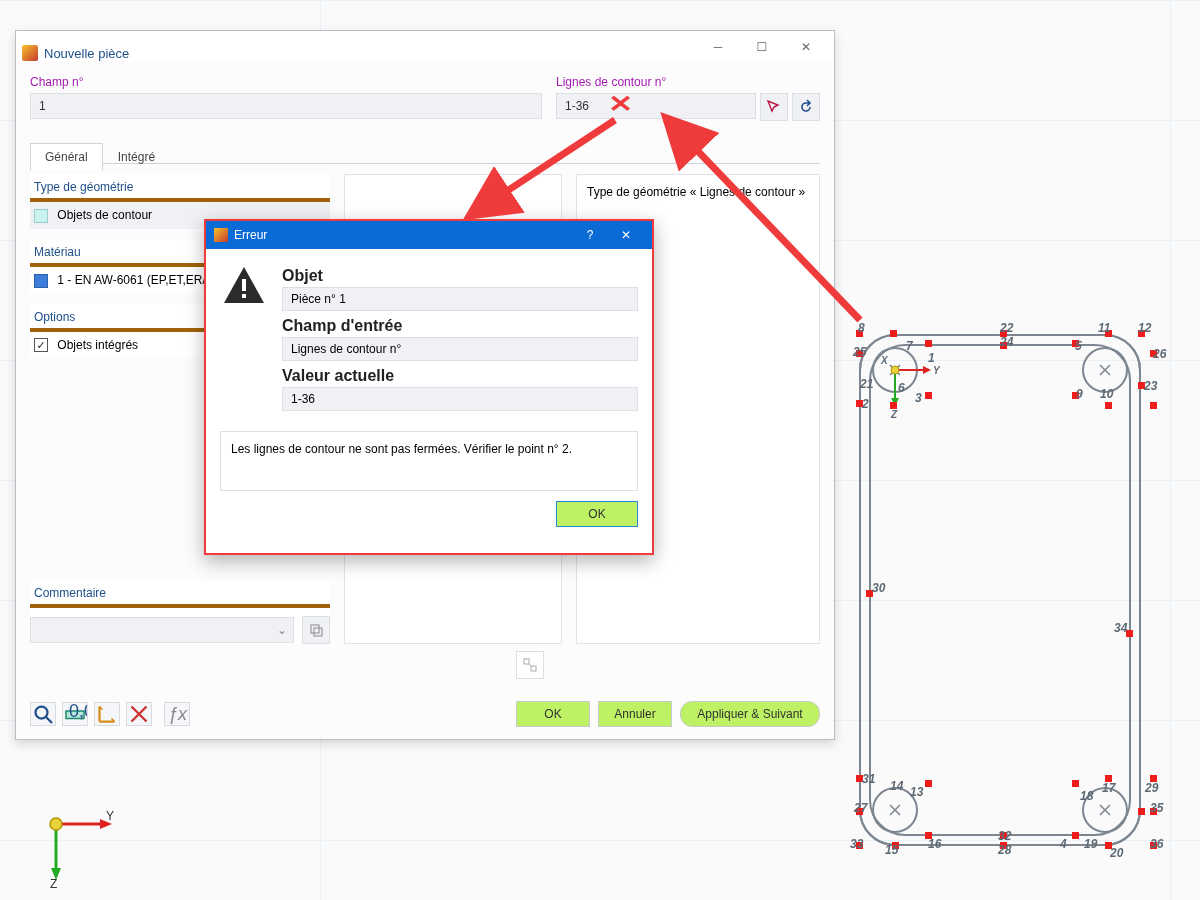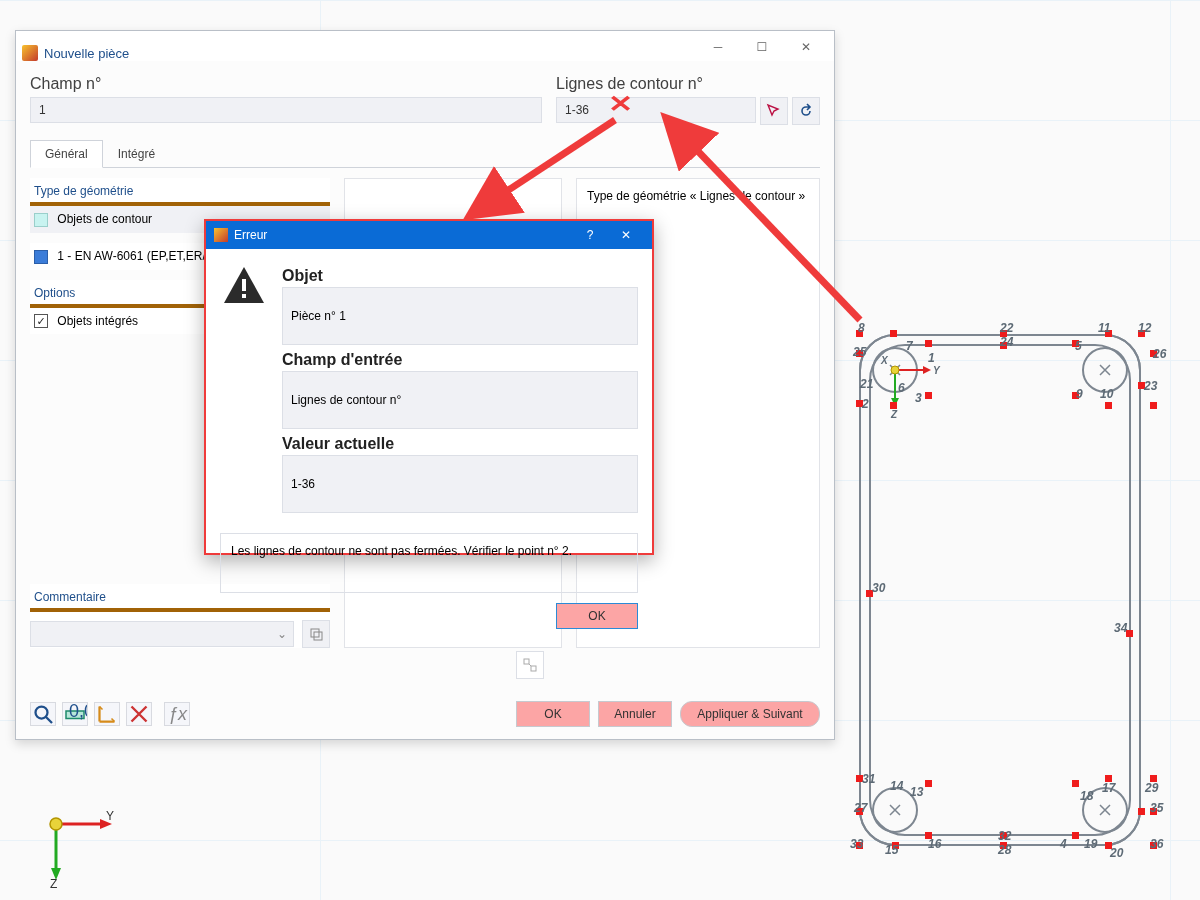--- a/index.html
+++ b/index.html
@@ -22,29 +22,29 @@
     background: #fff; border: 1px solid #b9bfc7; box-shadow: 0 4px 10px rgba(0,0,0,.15);
   }
   .titlebar { display:flex; align-items:flex-end; height:30px; padding:0 6px; }
   .titlebar .ico { width:16px; height:16px; background:linear-gradient(135deg,#f8c22d,#c33a2c); border-radius:2px; margin-right:6px;}
   .titlebar .title { flex:1; color:#1f4f8b; font-size:13px;}
   .winbtn { width:44px; height:28px; display:flex; align-items:center; justify-content:center; color:#666; }
   .dialog-body { position:absolute; top:30px; left:0; right:0; bottom:0; padding:14px; background:#fcfcfc;}
   
   .two-col { display:flex; gap:14px; }
   .field { flex:1; }
-  .field-label { color:#404040; font-size:16px; margin-bottom:4px; display:block;}
+  .field-label { color:#a21caf; font-size:12px; margin-bottom:4px; display:block;}
   .field-box { background:#f0f1f5; border:1px solid #dcdfe6; height:26px; display:flex; align-items:center; padding:0 8px; color:#333;}
   .field-row { display:flex; align-items:stretch; gap:4px;}
   .field-row .field-box{ flex:1;}
   .iconbtn { width:28px; height:28px; background:#f0f1f5; border:1px solid #dcdfe6; display:flex; align-items:center; justify-content:center; }
   .iconbtn svg{ width:16px; height:16px;}
 
   .tabs { display:flex; margin-top:14px; border-bottom:1px solid #cfd3da;}
-  .tab { padding:6px 14px; border:1px solid transparent; border-bottom:none; color:#444; position:relative; top:1px;}
+  .tab { padding:6px 14px; border:1px solid transparent; border-bottom:none; color:#444; position:relative; top:8px;}
   .tab.active{ background:#fff; border-color:#cfd3da; border-bottom:1px solid #fff;}
   
   .panels { display:flex; gap:14px; margin-top:10px; height:470px;}
   .leftpane{ width:300px; display:flex; flex-direction:column; gap:10px;}
   .midpane{ width:218px; background:#fff; border:1px solid #e1e3e8;}
   .rightpane{ flex:1; background:#fff; border:1px solid #e1e3e8; padding:10px;}
   .group{ background:#fff;}
   .grouphdr{ color:#1f4f8b; padding:6px 4px 4px; border-bottom:4px solid #a16207; font-weight:normal;}
   .groupbody{ padding:6px 4px;}
   .swatch{ display:inline-block; width:14px; height:14px; vertical-align:middle; margin-right:6px;}
@@ -53,36 +53,36 @@
   .chk{ width:14px; height:14px; border:1px solid #555; display:inline-flex; align-items:center; justify-content:center; margin-right:6px; vertical-align:middle;}
   .chk::after{ content:'✓'; font-size:11px; color:#222; }
   
   .comment-row{ display:flex; gap:8px; align-items:center; margin-top:8px;}
   .combo{ flex:1; height:26px; background:#f0f1f5; border:1px solid #dcdfe6; display:flex; align-items:center; justify-content:flex-end; padding:0 6px; color:#888;}
   
   .footer{ position:absolute; left:14px; right:14px; bottom:12px; display:flex; align-items:center;}
   .footer .toolbtns{ display:flex; gap:6px;}
   .toolbtn{ width:26px; height:24px; background:#f5f6fa; border:1px solid #d8dae0; display:flex; align-items:center; justify-content:center;}
   .footer .spacer{ flex:1;}
-  .btn{ height:26px; padding:0 14px; background:#fca5a5; border:1px solid #c6c9cf; color:#323232; min-width:74px;}
+  .btn{ height:26px; padding:0 14px; background:#bef264; border:1px solid #c6c9cf; color:#323232; min-width:74px;}
   .btn.wide{ min-width:140px;border-radius:12px;}
   .footer .btn{ margin-left:8px;}
 
   
   .errdlg{ position:absolute; left:204px; top:219px; width:450px; height:336px; background:#fff; border:2px solid #ef3b3b; box-shadow:0 6px 18px rgba(0,0,0,.3); }
   .errdlg .etitle{ height:28px; background:#0a6bd6; color:#fff; display:flex; align-items:center; padding:0 8px;}
   .errdlg .etitle .ico{ width:14px; height:14px; background:linear-gradient(135deg,#f8c22d,#c33a2c); margin-right:6px;}
   .errdlg .etitle .t{ flex:1;}
   .errdlg .etitle .eb{ width:36px; text-align:center;}
   .errbody{ padding:14px 14px 10px; }
   .errtop{ display:flex; gap:14px;}
   .warnico{ width:48px; height:48px; }
   .errcols{ flex:1;}
   .lbl{ font-size:16px; color:#222; margin:4px 0 2px; font-weight:600;}
-  .val{ background:#f0f1f5; border:1px solid #dcdfe6; padding:21px 8px; margin-bottom:6px;}
+  .val{ background:#f0f1f5; border:1px solid #dcdfe6; padding:4px 8px; margin-bottom:6px;}
   .errmsg{ border:1px solid #dcdfe6; padding:10px; margin-top:14px; height:60px;}
   .errfoot{ display:flex; justify-content:flex-end; padding:0 14px 10px;}
   .errfoot .btn{ border:1px solid #2b8ad6; min-width:82px;}
 
   
   svg.annot{ position:absolute; left:0; top:0; width:1200px; height:900px; pointer-events:none;}
   .redX{ position:absolute; left:608px; top:86px; color:#ef3b3b; font-size:30px; font-weight:bold; transform:scaleY(.8);}
 
   
   .geo{ position:absolute; left:850px; top:320px; width:320px; height:560px; }
@@ -137,20 +137,21 @@
     <div class="panels">
       <div class="leftpane">
         <div class="group">
           <div class="grouphdr">Type de géométrie</div>
           <div class="groupbody" style="background:#f0f1f5;">
             <span class="swatch cyan"></span>
             <span>Objets de contour</span>
           </div>
         </div>
         <div class="group">
+          <div class="grouphdr">Matériau</div>
           <div class="groupbody">
             <span class="swatch blue"></span>
             <span>1 - EN AW-6061 (EP,ET,ER/B)</span>
           </div>
         </div>
         <div class="group">
           <div class="grouphdr">Options</div>
           <div class="groupbody">
             <span class="chk"></span>
             <span>Objets intégrés</span>

